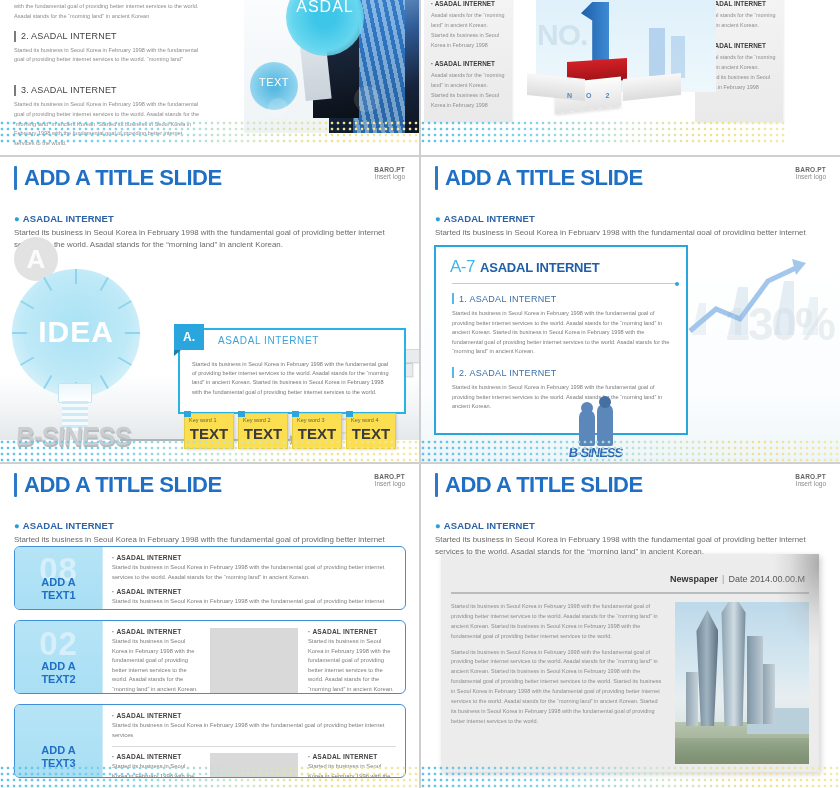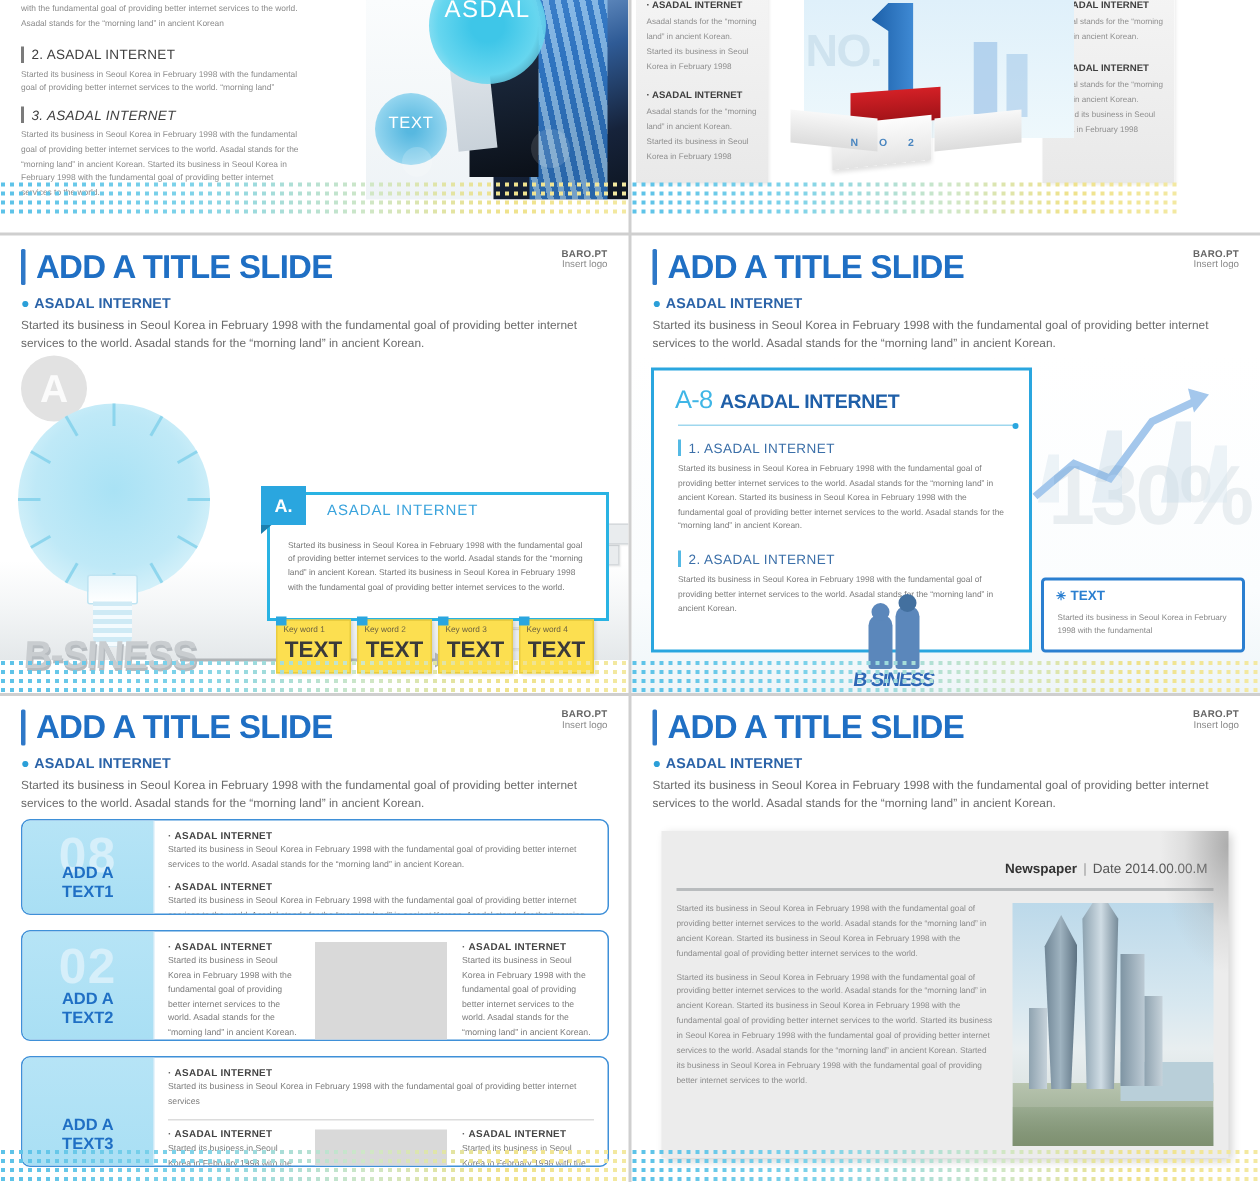--- a/index.html
+++ b/index.html
@@ -47,21 +47,21 @@
   .title-row { display:flex; align-items:flex-start; justify-content:space-between; }
   .title-wrap { display:flex; align-items:center;justify-content:flex-end; }
   .title-bar { width:3px; height:24px; background:#2e78c8; margin-right:7px; border-radius:1px; }
   .slide-title {
     font-size:22px; font-weight:bold; color:#1f6fc4; letter-spacing:-0.5px; line-height:1;
   }
   .logo { text-align:right; line-height:1.15; }
   .logo .l1 { font-size:6.5px; font-weight:bold; color:#666; letter-spacing:.2px; }
   .logo .l2 { font-size:6.5px; color:#8a8a8a; }
 
-  .sub-head { margin-top:7px; font-size:9.5px; font-weight:bold; color:#2b63a8; letter-spacing:.1px; }
+  .sub-head { margin-top:23px; font-size:9.5px; font-weight:bold; color:#2b63a8; letter-spacing:.1px; }
   .sub-head .bullet { color:#2b9fd8; margin-right:3px; }
   .lead { margin-top:3px; font-size:7.9px; line-height:1.5; color:#6a6a6a; max-width:380px; }
 
   
   .ml-stage { position:absolute; left:0; top:78px; width:419px; height:227px; overflow:hidden; }
   .grad-floor {
     position:absolute; left:0; bottom:22px; width:100%; height:66px;
     background:linear-gradient(180deg,#ffffff 0%, #f4f6f7 45%, #e4e8ea 100%);
   }
   .big-A {
@@ -122,21 +122,21 @@
     position:relative; width:50px; height:36px; background:#fcdf50;
     border:1px solid #e9cc3e; box-shadow:1px 1px 2px rgba(0,0,0,.12);
   }
   .key:before{ content:""; position:absolute; left:-1px; top:-3px; width:7px; height:6px; background:#2aa6df; }
   .key .kw { position:absolute; left:4px; top:3px; font-size:5.5px; color:#6b6140; }
   .key .kt { position:absolute; left:0; right:0; top:11px; text-align:center; font-size:15px; font-weight:bold; color:#3a3a3a; }
 
   
   .mr-stage { position:absolute; left:0; top:78px; width:419px; height:227px; overflow:hidden; background:linear-gradient(180deg,#ffffff 0%,#fbfdfe 70%,#eef5f8 100%); }
   .wm-130 {
-    position:absolute; right:6px; top:62px; font-size:56px; font-weight:bold; color:#e9eef1; letter-spacing:-2px;
+    position:absolute; right:6px; top:62px; font-size:46px; font-weight:bold; color:#e9eef1; letter-spacing:-2px;
   }
   .a1-box {
     position:absolute; left:13px; top:10px; width:254px; height:190px;
     border:2px solid #2aa6df; background:#fff;
   }
   .a1-title { position:absolute; left:14px; top:10px; display:flex; align-items:baseline; gap:5px; }
   .a1-title .k { font-size:17px; color:#3fb6e6; font-weight:normal; letter-spacing:-.5px; }
   .a1-title .t { font-size:13px; color:#1f5fa8; font-weight:bold; letter-spacing:-.2px; }
   .a1-rule { position:absolute; left:16px; top:36px; width:225px; height:1px; background:#9fd7ee; }
   .a1-rule:after{content:"";position:absolute;right:-2px;top:-1.5px;width:4px;height:4px;border-radius:50%;background:#2aa6df;}
@@ -226,21 +226,21 @@
   <div class="panel p-tl">
     <div style="position:absolute;left:14px;top:2px;width:190px;">
       <div style="font-size:5.6px;line-height:1.75;color:#8b8b8b;">with  the fundamental goal of providing better internet services to the world.   Asadal stands for the “morning land” in ancient Korean</div>
 
       <div style="margin-top:9px;display:flex;align-items:center;">
         <span style="width:2px;height:11px;background:#7b7b7b;margin-right:5px;"></span>
         <span style="font-size:9px;color:#3f3f3f;letter-spacing:.2px;">2. ASADAL  INTERNET</span>
       </div>
       <div style="margin-top:4px;font-size:5.6px;line-height:1.75;color:#8b8b8b;">Started its business in Seoul Korea  in February 1998 with  the fundamental goal of providing better internet services to the world. “morning land”</div>
 
-      <div style="margin-top:6px;display:flex;align-items:flex-end;font-style:italic;">
+      <div style="margin-top:20px;display:flex;align-items:flex-start;">
         <span style="width:2px;height:11px;background:#7b7b7b;margin-right:5px;"></span>
         <span style="font-size:9px;color:#3f3f3f;letter-spacing:.2px;">3. ASADAL  INTERNET</span>
       </div>
       <div style="margin-top:4px;font-size:5.6px;line-height:1.75;color:#8b8b8b;">Started its business in Seoul Korea  in February 1998 with  the fundamental goal of providing better internet services to the world.   Asadal stands for the “morning land” in ancient Korean. Started its business in Seoul Korea  in February 1998 with the fundamental goal of providing better internet services to the world.</div>
     </div>
 
     <div style="position:absolute;right:0;top:0;width:175px;height:133px;overflow:hidden;background:linear-gradient(180deg,#fafcfd,#eef3f6);">
       <div style="position:absolute;right:0;top:0;width:90px;height:133px;background:linear-gradient(160deg,#7fa8d8 0%,#2f5b96 35%,#16233b 70%,#0d1520 100%);"></div>
       <div style="position:absolute;right:14px;top:0;width:52px;height:133px;background:repeating-linear-gradient(78deg,#2f79c9 0 4px,#8fc3ef 4px 8px);opacity:.8;"></div>
       <div style="position:absolute;right:60px;top:18px;width:46px;height:100px;background:linear-gradient(170deg,#20314a,#0b1018);border-radius:6px 0 0 0;"></div>
@@ -319,20 +319,21 @@
         <i style="transform:rotate(90deg)"></i>
           <i style="transform:rotate(120deg)"></i>
           <i style="transform:rotate(150deg)"></i>
         <i style="transform:rotate(180deg)"></i>
           <i style="transform:rotate(210deg)"></i>
           <i style="transform:rotate(240deg)"></i>
         <i style="transform:rotate(270deg)"></i>
           <i style="transform:rotate(300deg)"></i>
           <i style="transform:rotate(330deg)"></i>
       </div>
+      <div class="idea-word">IDEA</div>
       <div class="bulb-neck"></div>
       <div class="bulb-screw"></div>
       <div class="business-word">B-SINESS</div>
       <div class="long-arrow"></div>
       <div class="stairs">
         <i style="left:0;  top:92px; width:34px; height:14px;"></i>
         <i style="left:16px;top:78px; width:34px; height:14px;"></i>
         <i style="left:32px;top:64px; width:34px; height:14px;"></i>
         <i style="left:48px;top:50px; width:34px; height:14px;"></i>
         <i style="left:64px;top:36px; width:34px; height:14px;"></i>
@@ -395,21 +396,21 @@
           <polygon points="46,82 66,82 66,34 56,34" fill="#cddeea"></polygon>
           <polygon points="92,82 112,82 112,28 102,28" fill="#cddeea"></polygon>
           <polygon points="120,82 136,82 136,44 128,44" fill="#dbe7ef"></polygon>
           <polyline points="8,78 34,56 58,66 86,28 116,14" fill="none" stroke="#4a90d9" stroke-width="5"></polyline>
           <polygon points="110,6 124,10 114,22" fill="#4a90d9"></polygon>
         </svg>
       </div>
 
       <div class="a1-box">
         <div class="a1-title">
-          <span class="k">A-8</span>
+          <span class="k">A-7</span>
           <span class="t">ASADAL INTERNET</span>
         </div>
         <div class="a1-rule"></div>
 
         <div class="a1-item" style="top:46px;">
           <div class="h">
               <span class="mark"></span>
               <span>1. ASADAL  INTERNET</span>
             </div>
           <div class="b">Started its business in Seoul Korea  in February 1998 with the fundamental goal of providing better internet services to the world.   Asadal stands for the “morning land” in ancient Korean. Started its business in Seoul Korea  in February 1998 with  the fundamental goal of providing better internet services to the world.   Asadal stands for the “morning land” in ancient Korean.</div>
@@ -424,24 +425,20 @@
       </div>
 
       <div class="biz-fig">
         <div class="man" style="left:8px;height:36px;"></div>
         <div class="man" style="left:26px;height:42px;"></div>
         <div style="position:absolute;left:10px;bottom:42px;width:12px;height:12px;border-radius:50%;background:#5b87bb;"></div>
         <div style="position:absolute;left:28px;bottom:48px;width:12px;height:12px;border-radius:50%;background:#43709f;"></div>
       </div>
       <div class="biz-word">B-SINESS</div>
 
-      <div class="text-box">
-        <div class="tb-h"><span class="gl">✳</span><span>TEXT</span></div>
-        <div class="tb-b">Started its business in Seoul Korea  in February 1998 with the fundamental</div>
-      </div>
 
       <div class="dotband" style="bottom:0;">
           <div class="band-grad"></div>
         </div>
     </div>
   </div>
 
   <div class="panel p-bl">
     <div class="slide-head">
       <div class="title-row">

